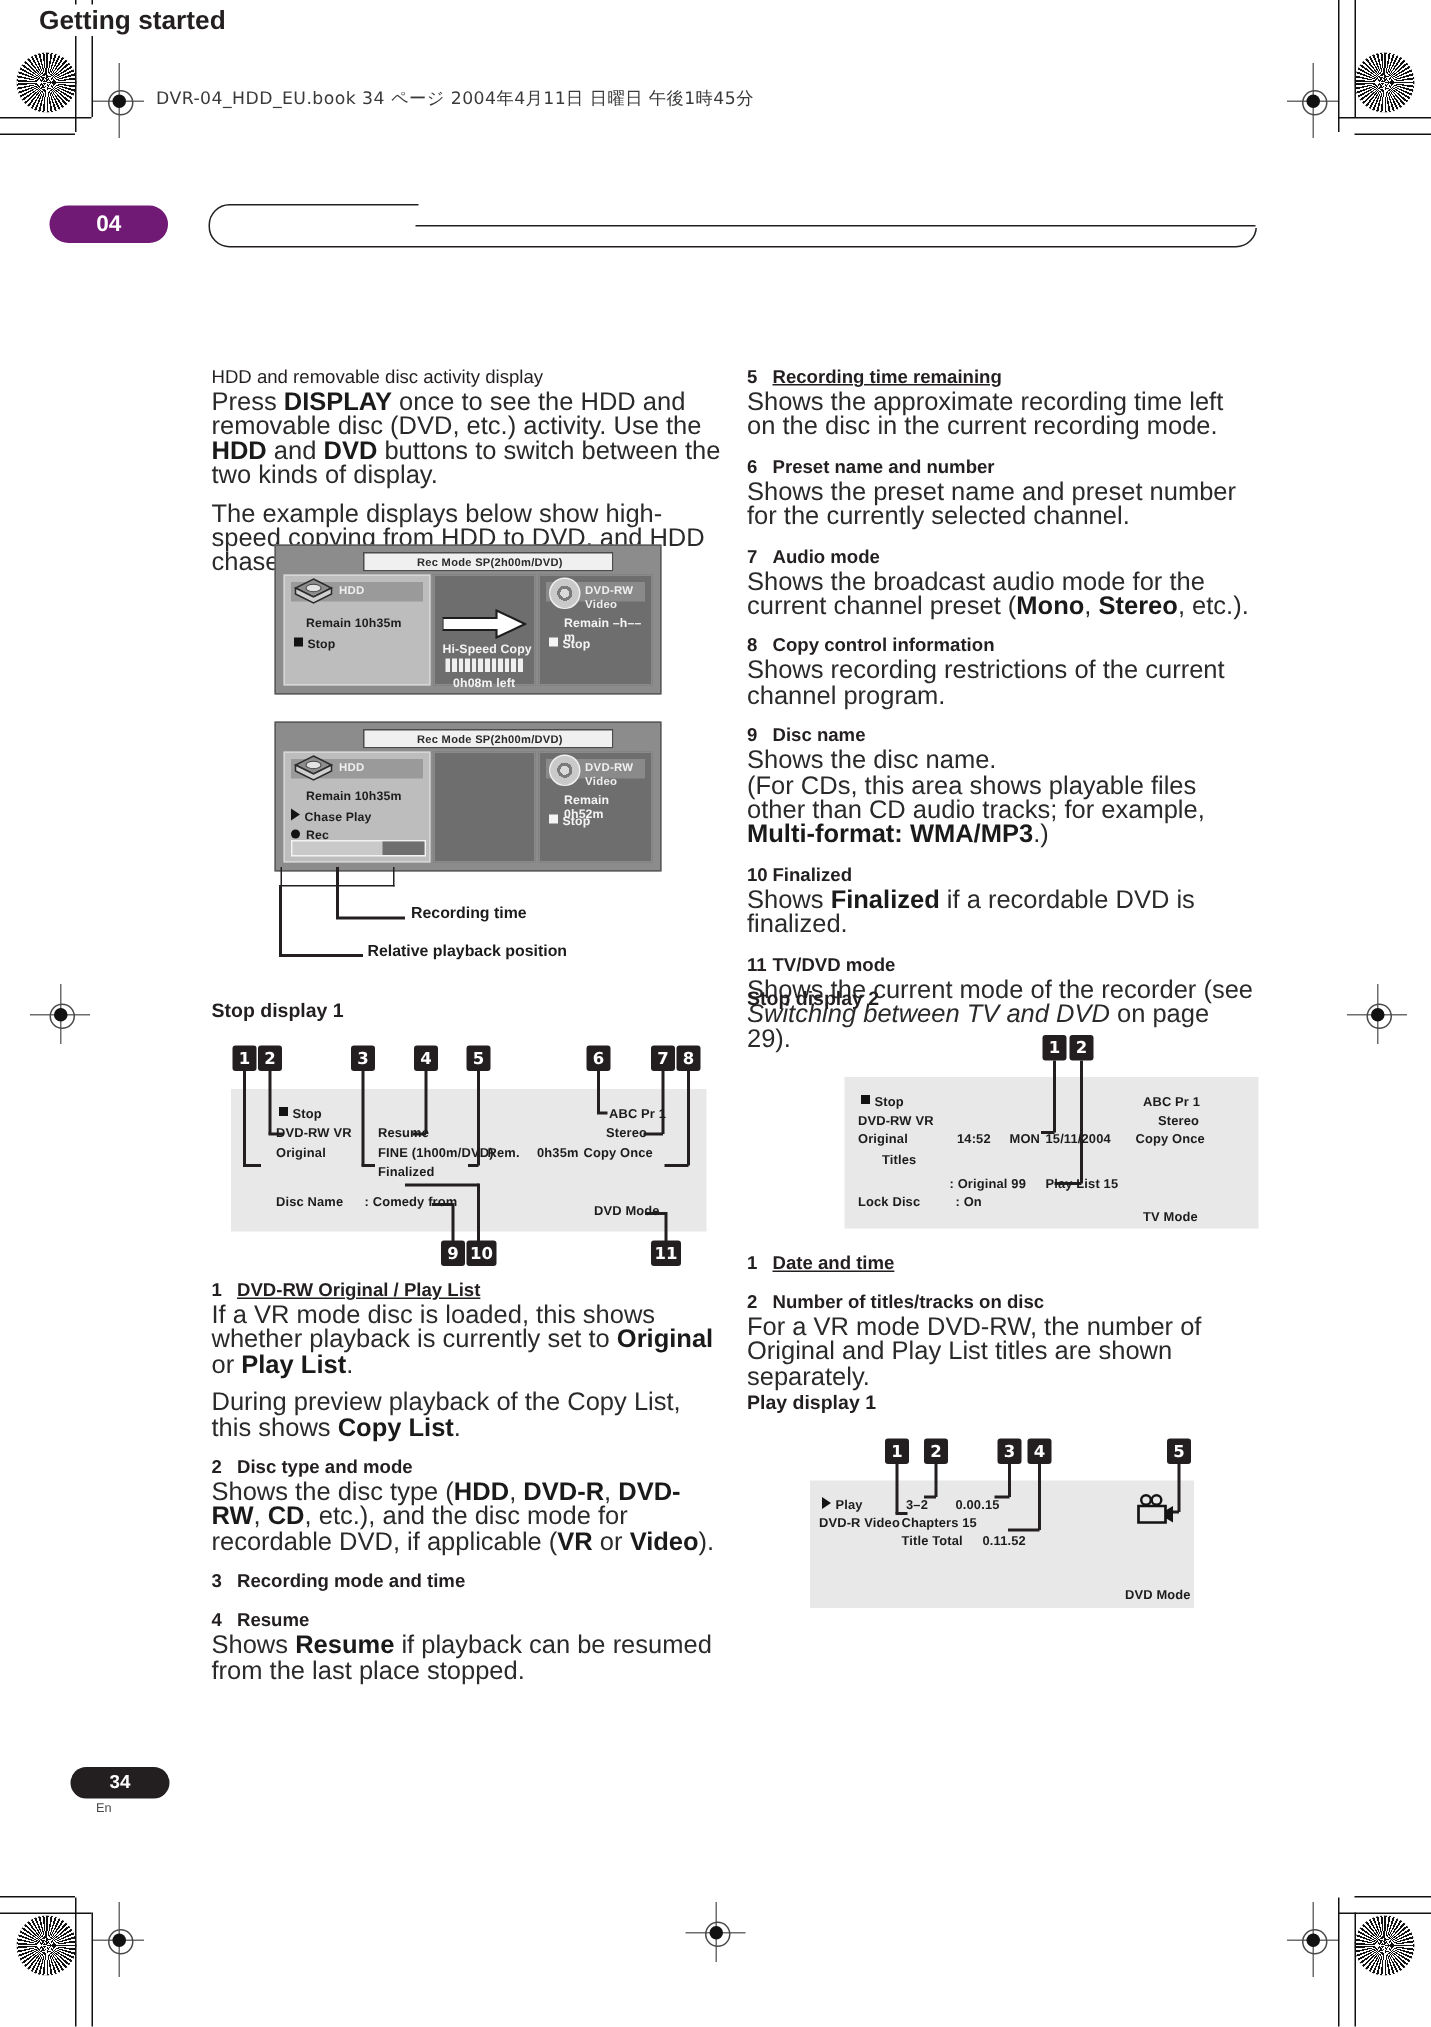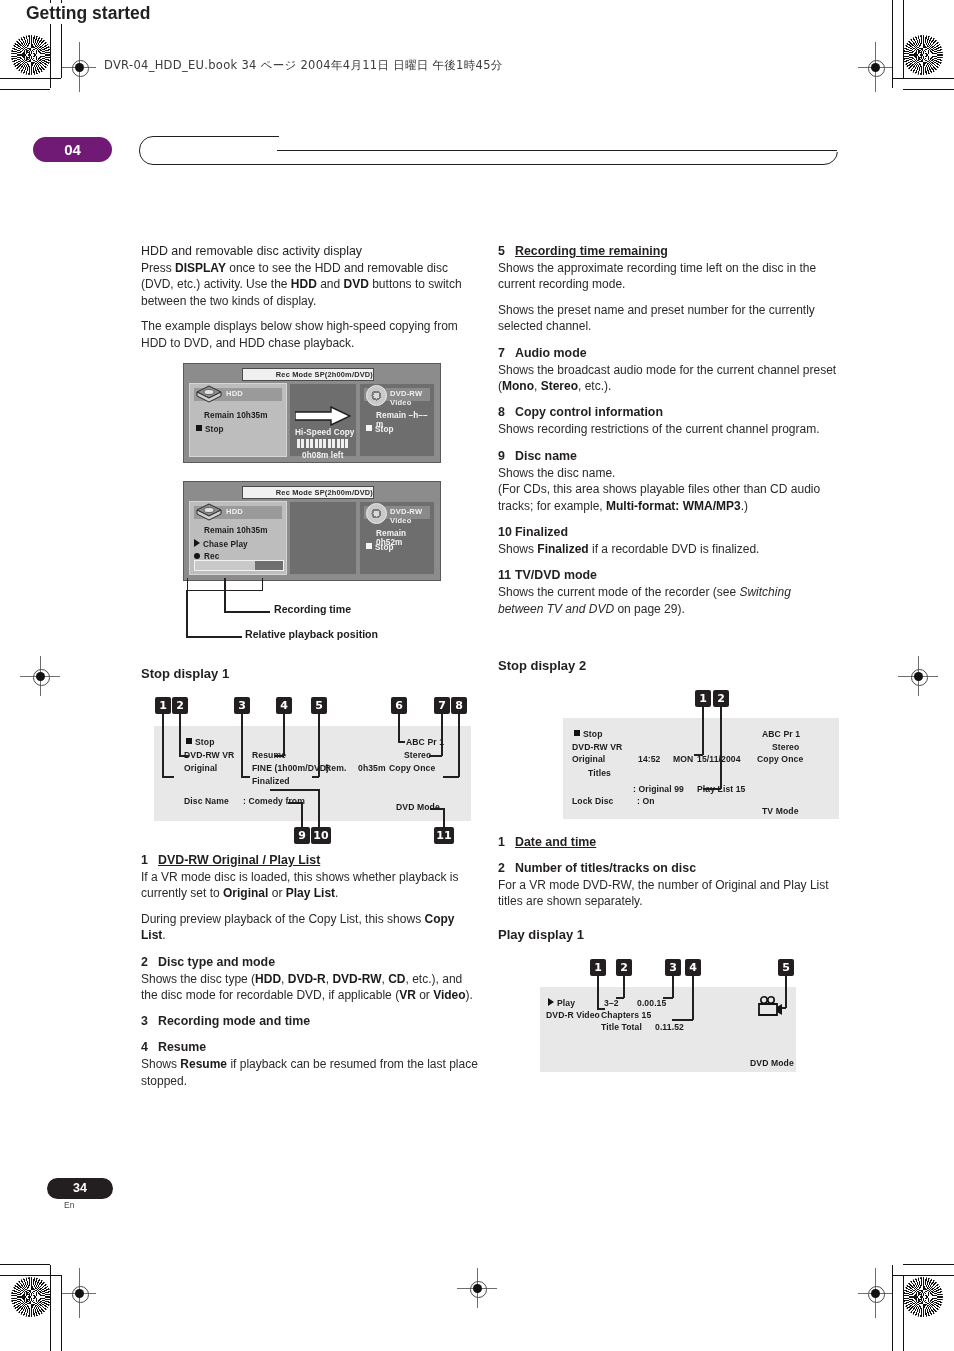--- a/index.html
+++ b/index.html
@@ -32,34 +32,34 @@
   .chaptitle{position:absolute;left:26px;top:3px;font-size:17.5px;font-weight:bold;background:#fff;
      padding-right:6px;z-index:3;}
 
   
   .col{position:absolute;width:341px;}
   .col.left{left:141px;top:243px;}
   .col.right{left:498px;top:243px;}
 
   h3.sec{font-size:12.4px;font-weight:normal;margin:0 0 1px 0;line-height:16px;}
   h3.sub{font-size:13px;font-weight:bold;margin:0 0 7px 0;line-height:17px;}
-  p.body{font-size:12px;line-height:16.4px;margin:0 0 9px 0;color:#2a2a2a;}
+  p.body{font-size:17px;line-height:16.4px;margin:0 0 9px 0;color:#2a2a2a;}
   p.body.tight{margin-bottom:0;}
   b{font-weight:bold;color:#1a1a1a;}
   i{font-style:italic;}
   .numhead{font-size:12.4px;font-weight:bold;margin:10px 0 1px 0;line-height:16px;}
   .numhead .n{display:inline-block;min-width:17px;}
   .numhead.first{margin-top:0;text-decoration:underline;}
 
   
   .actdisp{position:relative;width:256px;height:98px;background:#8c8c8c;
      border:1px solid #5a5a5a;}
   .actdisp .recmode{position:absolute;left:58px;top:4px;width:130px;height:11px;background:#f0f0f0;
      border:1px solid #4b4b4b;font-size:7.4px;font-weight:bold;color:#2a2a2a;
-     text-align:right;line-height:11px;letter-spacing:.2px;}
+     text-align:left;line-height:11px;letter-spacing:.2px;padding-left:35px;}
   .panes{position:absolute;left:5px;top:19px;right:5px;bottom:5px;display:flex;gap:2px;}
   .pane{position:relative;background:#b5b5b5;border:1px solid #d6d6d6;}
   .pane.p1{width:96px;background:#bdbdbd;}
   .pane.p2{width:66px;background:#6e6e6e;border-color:#8a8a8a;}
   .pane.p3{flex:1;background:#6e6e6e;border-color:#8a8a8a;}
   .titlebar{position:absolute;left:4px;top:4px;right:4px;height:13px;background:#9a9a9a;}
   .titlebar.dark{background:#8a8a8a;}
   .titlebar .lbl{position:absolute;left:32px;top:1px;font-size:7.6px;font-weight:bold;color:#efefef;
      letter-spacing:.2px;}
   .hddicon{position:absolute;left:2px;top:-3px;width:26px;height:18px;}
@@ -323,20 +323,21 @@
   <div class="numhead"><span class="n">3</span><span>Recording mode and time</span></div>
 
   <div class="numhead"><span class="n">4</span><span>Resume</span></div>
   <p class="body"><span>Shows </span><b>Resume</b><span> if playback can be resumed from the last place stopped.</span></p>
 </div>
 
 <div class="col right">
   <div class="numhead first"><span class="n">5</span><span>Recording time remaining</span></div>
   <p class="body">Shows the approximate recording time left on the disc in the current recording mode.</p>
 
+  <div class="numhead"><span class="n">6</span><span>Preset name and number</span></div>
   <p class="body">Shows the preset name and preset number for the currently selected channel.</p>
 
   <div class="numhead"><span class="n">7</span><span>Audio mode</span></div>
   <p class="body"><span>Shows the broadcast audio mode for the current channel preset (</span><b>Mono</b><span>, </span><b>Stereo</b><span>, etc.).</span></p>
 
   <div class="numhead"><span class="n">8</span><span>Copy control information</span></div>
   <p class="body">Shows recording restrictions of the current channel program.</p>
 
   <div class="numhead"><span class="n">9</span><span>Disc name</span></div>
   <p class="body tight">Shows the disc name.</p>

